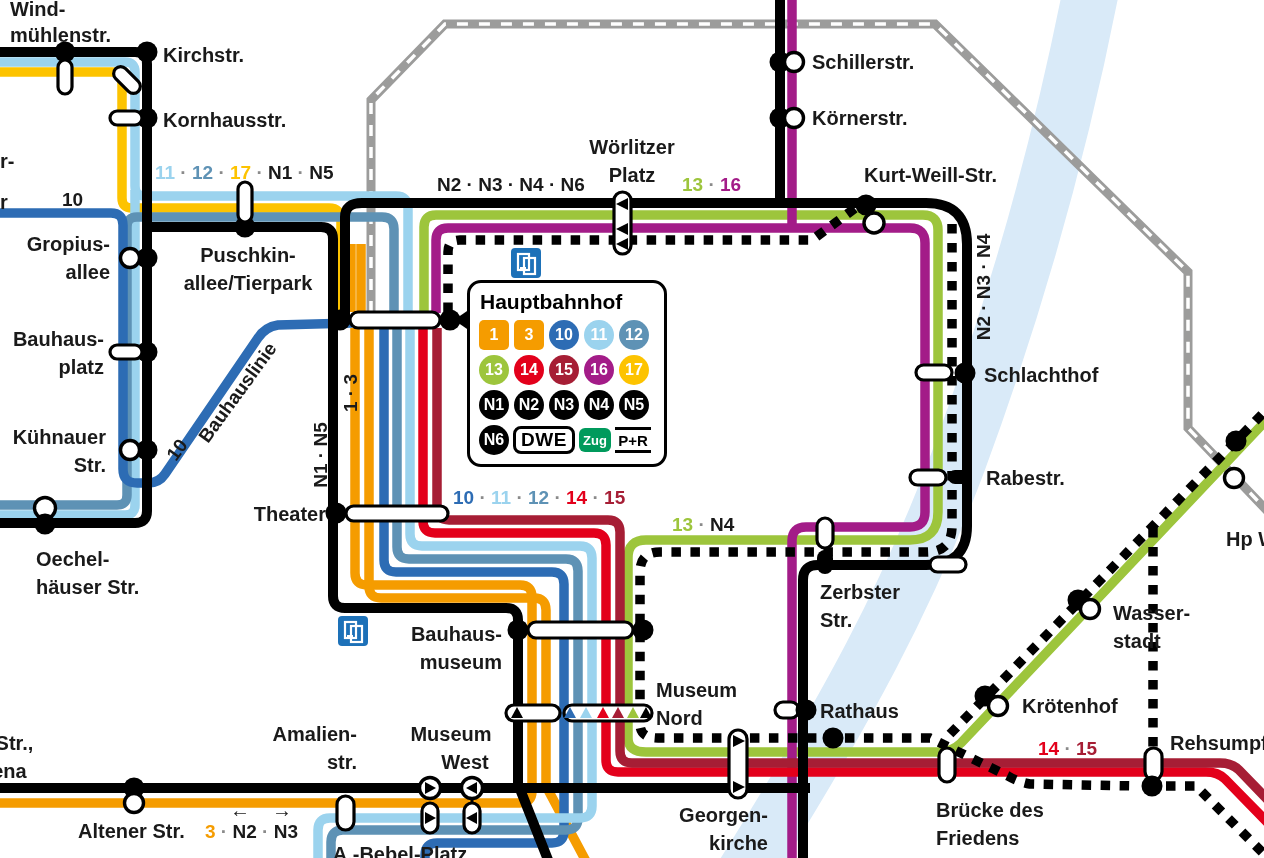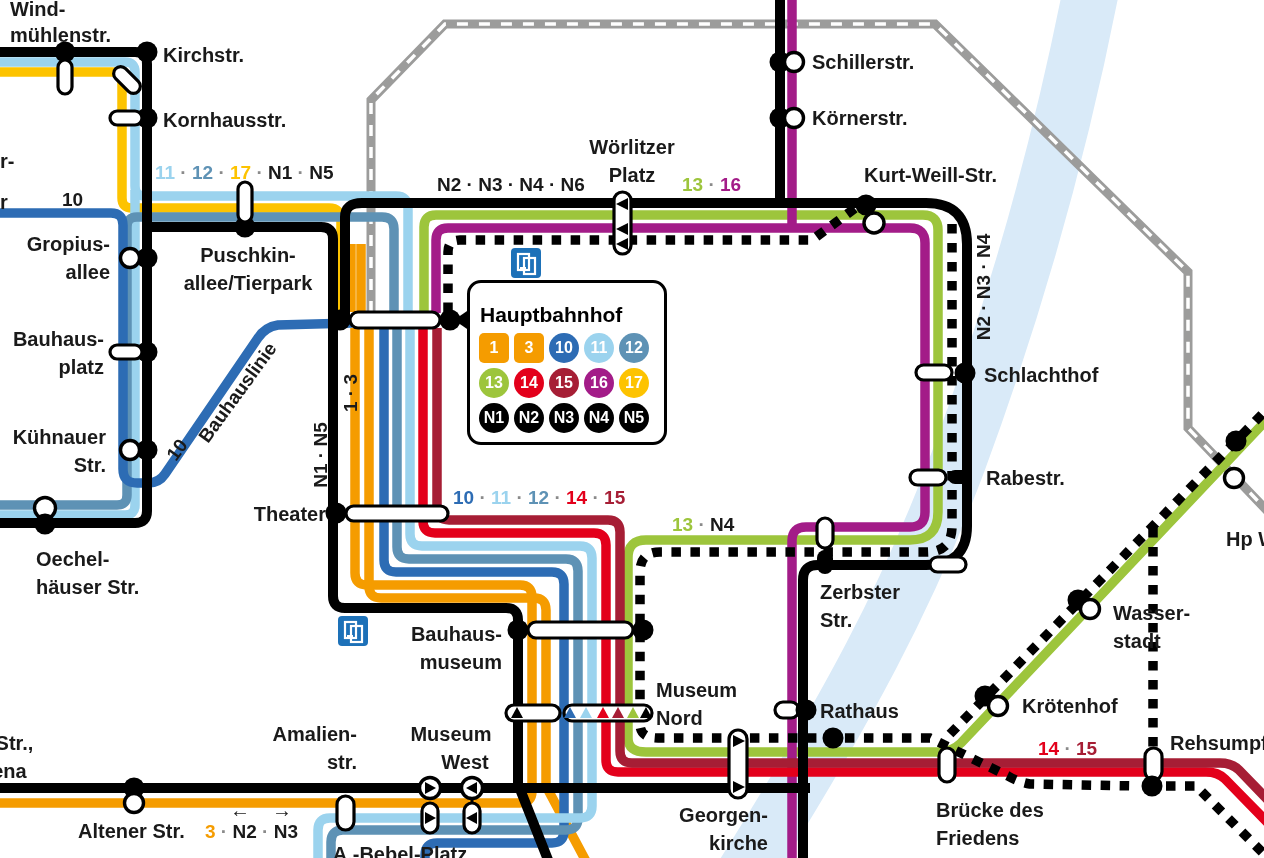--- a/index.html
+++ b/index.html
@@ -7,21 +7,21 @@
        font-family:"Liberation Sans",sans-serif;}
   svg{position:absolute;left:0;top:0;}
   svg text{font-family:"Liberation Sans",sans-serif;font-weight:bold;fill:#1a1a1a;font-size:20px;}
   svg text.rt{font-size:19px;}
   .pill{fill:#fff;stroke:#000;stroke-width:3.2px;}
   .dot{fill:#000;}
   .wcirc{fill:#fff;stroke:#000;stroke-width:3.4px;}
   .tri{fill:#000;}
   
   .callout{position:absolute;left:467px;top:280px;width:176px;background:#fff;
-           border:3.5px solid #000;border-radius:14px;padding:20px 9px 9px;z-index:5;}
+           border:3.5px solid #000;border-radius:14px;padding:7px 9px 9px;z-index:5;}
   .callout-arrow{position:absolute;left:-16px;top:26px;width:0;height:0;
            border-top:11px solid transparent;border-bottom:11px solid transparent;
            border-right:16px solid #000;}
   .callout-title{font-size:21px;font-weight:bold;color:#000;margin:0 0 6px 1px;}
   .badge-row{display:flex;gap:5px;margin-top:5px;align-items:center;}
   .badge-row.r4{gap:4px;}
   .badge{width:30px;height:30px;border-radius:50%;color:#fff;font-weight:bold;
          font-size:16px;display:flex;align-items:center;justify-content:center;flex:none;}
   .badge.square{border-radius:5px;}
   .badge.dwe{width:56px;height:22px;border-radius:8px;border:3px solid #000;color:#000;
@@ -325,13 +325,19 @@
     <span class="badge" style="background-color: rgb(163, 28, 136);">16</span>
     <span class="badge" style="background-color: rgb(253, 195, 0);">17</span>
   </div>
   <div class="badge-row">
     <span class="badge" style="background-color: rgb(0, 0, 0);">N1</span>
     <span class="badge" style="background-color: rgb(0, 0, 0);">N2</span>
     <span class="badge" style="background-color: rgb(0, 0, 0);">N3</span>
     <span class="badge" style="background-color: rgb(0, 0, 0);">N4</span>
     <span class="badge" style="background-color: rgb(0, 0, 0);">N5</span>
   </div>
+  <div class="badge-row r4">
+    <span class="badge" style="background-color: rgb(0, 0, 0);">N6</span>
+    <span class="badge dwe">DWE</span>
+    <span class="badge zug" style="background-color: rgb(0, 154, 92);">Zug</span>
+    <span class="badge pr">P+R</span>
+  </div>
 </div>
 
 </body></html>

